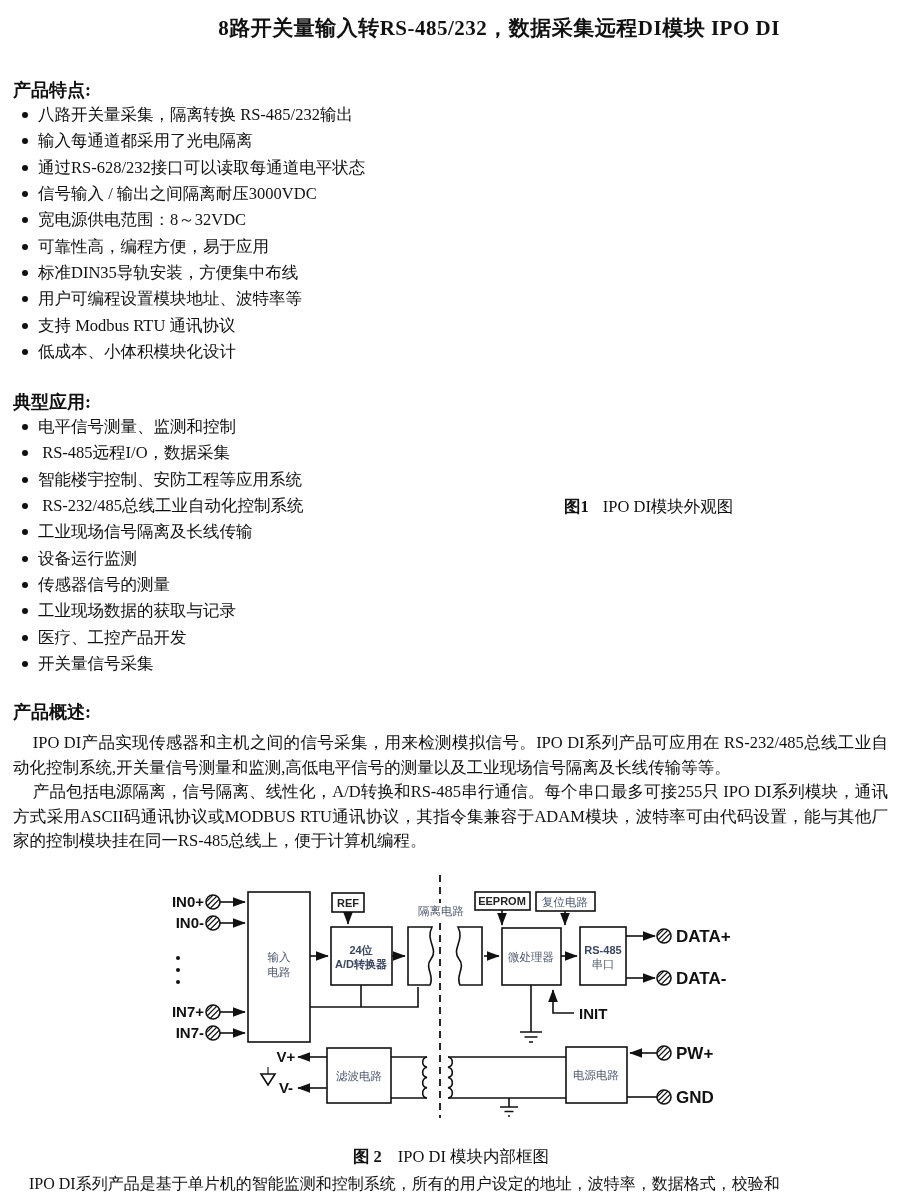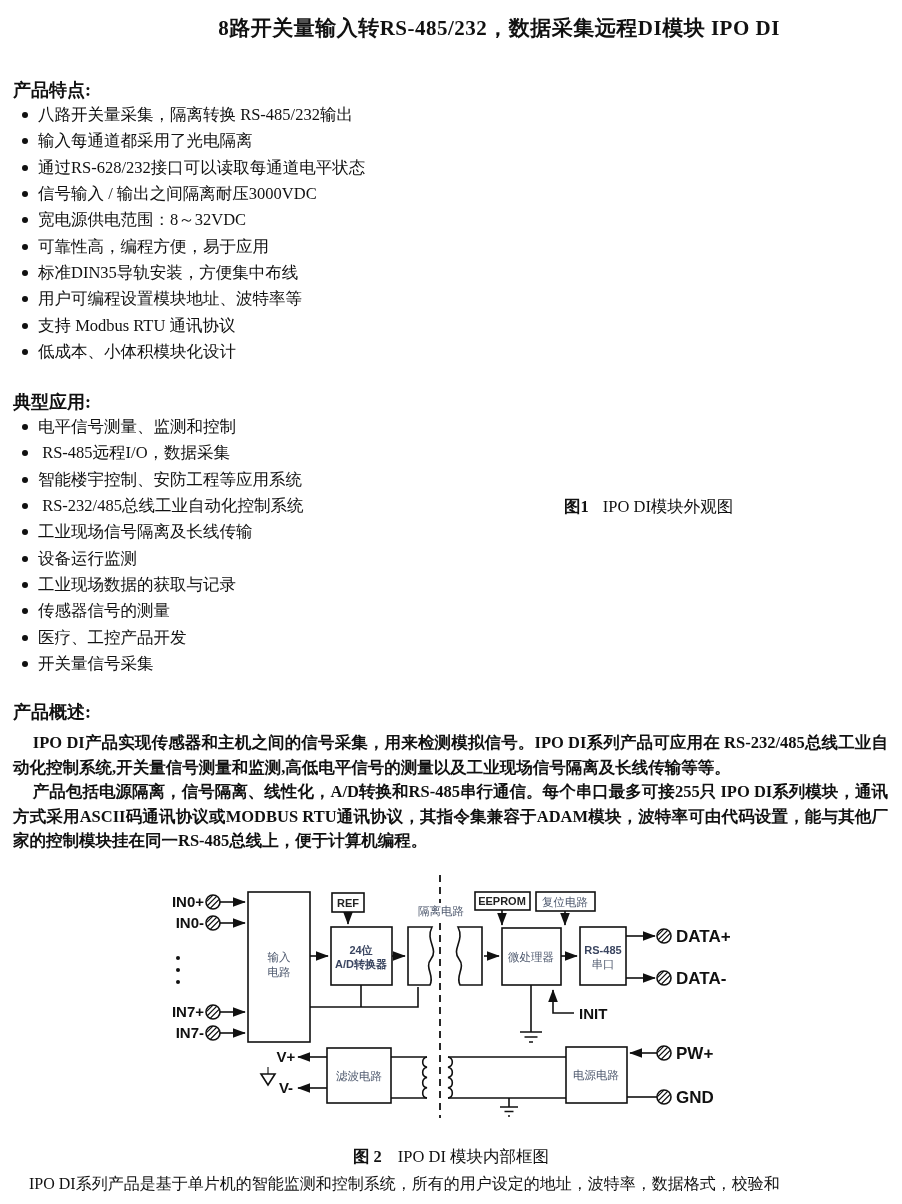--- a/index.html
+++ b/index.html
@@ -14,21 +14,21 @@
   }
   .section{position:absolute;left:13px;}
   .sec-features{top:80px;}
   .sec-apps{top:392px;}
   .sec-overview{top:702px;width:875px;}
   .sec-heading{font-size:18px;font-weight:bold;line-height:20px;margin:0 0 2px 0;}
   .sec-overview .sec-heading{margin-bottom:9px;}
   ul.blist{list-style:none;margin:0;padding:0;}
   ul.blist li{display:flex;align-items:center;height:26.3px;font-size:16.5px;white-space:pre;}
   .dot{width:6px;height:6px;border-radius:50%;background:#111;margin:0 10px 0 9px;flex:none;}
-  .sec-overview p{margin:0;font-size:16.5px;line-height:24.5px;text-align:justify;text-indent:1.2em;font-weight:bold;}
+  .sec-overview p{margin:0;font-size:16.5px;line-height:24.5px;text-align:justify;text-indent:1.2em;}
   .fig1-caption{position:absolute;top:496px;left:564px;font-size:16.5px;}
   .fig1-caption b{margin-right:14px;}
   .fig2-caption{position:absolute;top:1146px;left:0;width:902px;text-align:center;font-size:16.5px;}
   .fig2-caption b{margin-right:16px;}
   .footer-par{position:absolute;top:1172px;left:13px;width:875px;font-size:16px;line-height:24.5px;text-indent:1em;text-align:justify;}
   svg.diagram{position:absolute;top:865px;left:140px;}
   .ln{stroke:#111;stroke-width:1.6;fill:none;}
   .thin{stroke-width:1.1;}
   .bx{fill:#fff;stroke:#111;stroke-width:1.6;}
   .border{stroke-width:2.4;fill:none;}
@@ -65,22 +65,22 @@
 
 <div class="section sec-apps">
   <div class="sec-heading">典型应用:</div>
   <ul class="blist">
     <li><span class="dot"></span><span>电平信号测量、监测和控制</span></li>
     <li><span class="dot"></span><span>&nbsp;RS-485远程I/O，数据采集</span></li>
     <li><span class="dot"></span><span>智能楼宇控制、安防工程等应用系统</span></li>
     <li><span class="dot"></span><span>&nbsp;RS-232/485总线工业自动化控制系统</span></li>
     <li><span class="dot"></span><span>工业现场信号隔离及长线传输</span></li>
     <li><span class="dot"></span><span>设备运行监测</span></li>
+    <li><span class="dot"></span><span>传感器信号的测量</span></li>
     <li><span class="dot"></span><span>工业现场数据的获取与记录</span></li>
-    <li><span class="dot"></span><span>传感器信号的测量</span></li>
     <li><span class="dot"></span><span>医疗、工控产品开发</span></li>
     <li><span class="dot"></span><span>开关量信号采集</span></li>
   </ul>
 </div>
 
 <div class="fig1-caption">
   <b>图1</b><span>IPO DI模块外观图</span>
 </div>
 
 <div class="section sec-overview">

